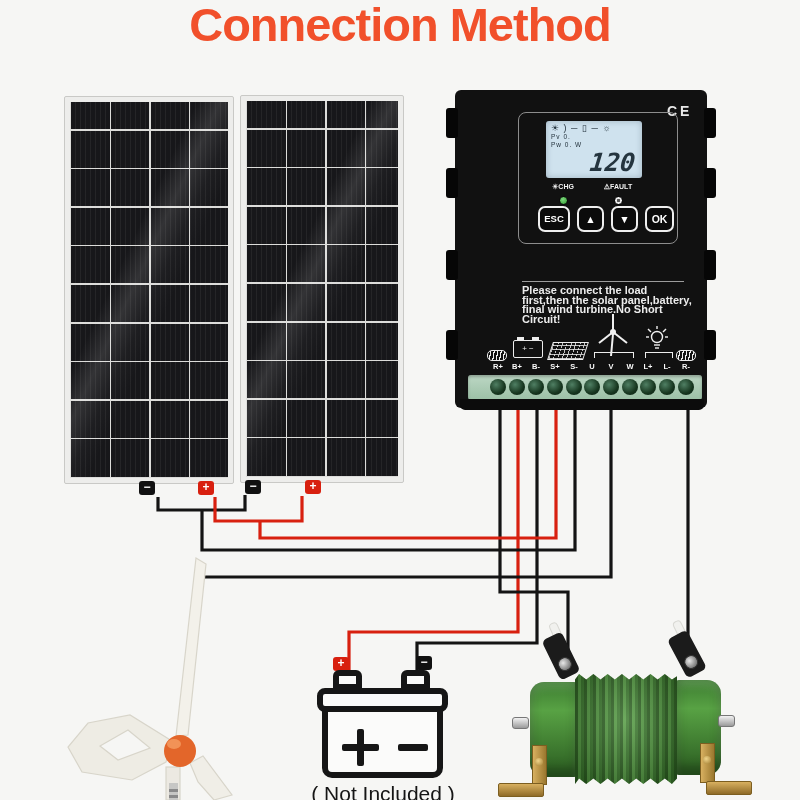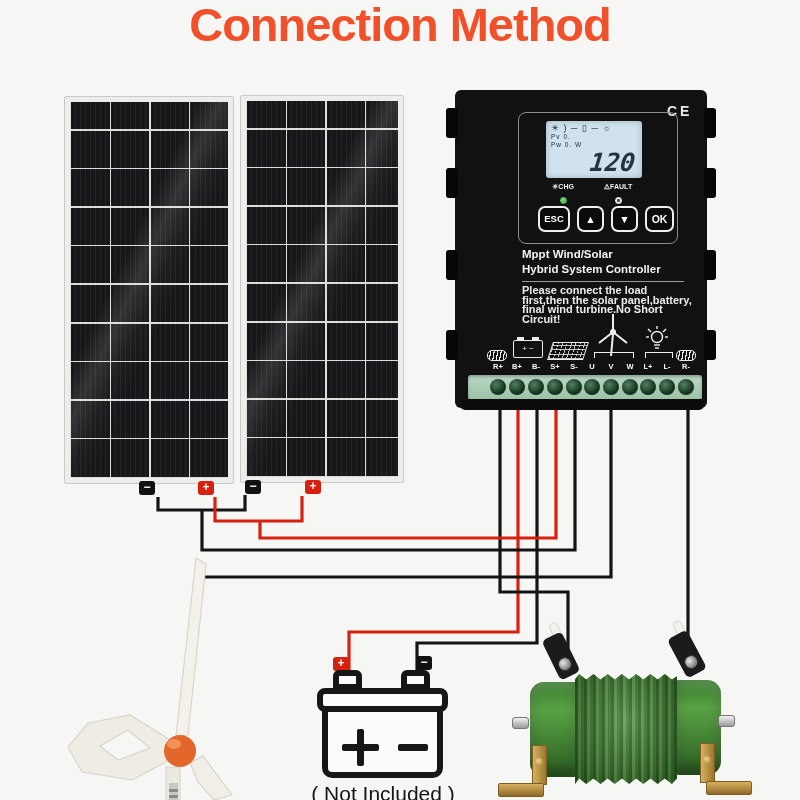--- a/index.html
+++ b/index.html
@@ -144,24 +144,20 @@
     <div class="led" style="left:104px;background:radial-gradient(circle at 40% 35%, #7fd87f, #2f9e2f);border:1px solid #0a0a0a;"></div>
     <div class="led" style="left:159px;background:radial-gradient(circle, #555 0 28%, #ededed 36%);border:1px solid #0a0a0a;"></div>
 
     <div id="btnrow">
       <div class="btn" style="width:32px;font-size:9.5px;">ESC</div>
       <div class="btn" style="width:27px;">▲</div>
       <div class="btn" style="width:27px;">▼</div>
       <div class="btn" style="width:29px;">OK</div>
     </div>
 
-    <div id="brand">
-      <div>Mppt Wind/Solar</div>
-      <div>Hybrid System Controller</div>
-    </div>
     <div id="divider"></div>
     <div id="warn">Please connect the load first,then the solar panel,battery, final wind turbine.No Short Circuit!</div>
 
     <div class="ricon" style="left:32px;top:260px;"></div>
     <div id="bicon">+ −</div>
     <div id="sicon"></div>
     <svg class="abs" style="left:139px;top:222px;" width="38" height="46" viewBox="0 0 38 46">
       <g stroke="#f0f0f0" stroke-width="2" fill="none">
         <path d="M19,20 L19,2"></path>
           <path d="M19,20 L5,31"></path>

